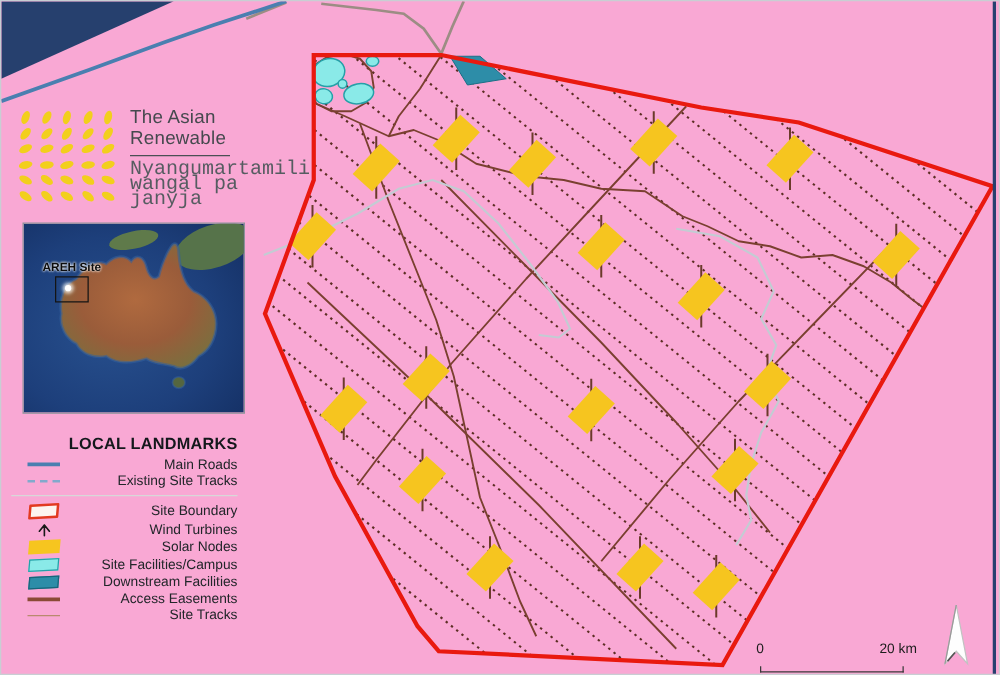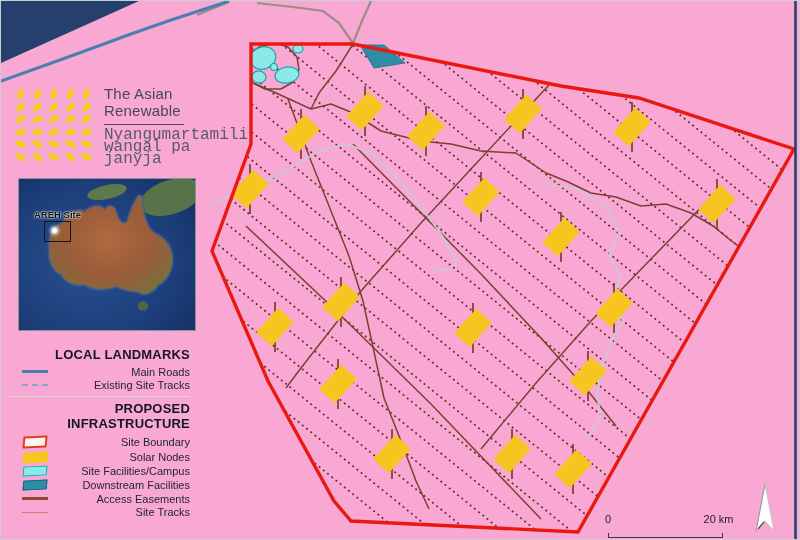--- a/index.html
+++ b/index.html
@@ -256,26 +256,33 @@
         </span>
       <span class="lbl">Main Roads</span>
     </div>
     <div class="lrow">
       <span class="sym-wrap">
           <span class="sym sym-existing"></span>
         </span>
       <span class="lbl">Existing Site Tracks</span>
     </div>
     <div class="lg-div"></div>
-    <div class="lg-head">PROPOSED INFRASTRUCTURE</div>
     <div class="lrow" style="height:16px">
       <span class="sym-wrap">
           <span class="sym sym-boundary"></span>
         </span>
       <span class="lbl">Site Boundary</span>
+    </div>
+    <div class="lrow">
+      <span class="sym-wrap">
+        <svg width="13" height="12" viewBox="0 0 13 12">
+          <path d="M6.5,2 L2.5,7 M6.5,2 L10.5,7 M6.5,2 L6.5,10.5" stroke="#191919" stroke-width="1.3" fill="none" stroke-linecap="round"></path>
+        </svg>
+      </span>
+      <span class="lbl">Wind Turbines</span>
     </div>
     <div class="lrow" style="height:14px">
       <span class="sym-wrap">
           <span class="sym sym-solar"></span>
         </span>
       <span class="lbl">Solar Nodes</span>
     </div>
     <div class="lrow" style="height:14px">
       <span class="sym-wrap">
           <span class="sym sym-campus"></span>

